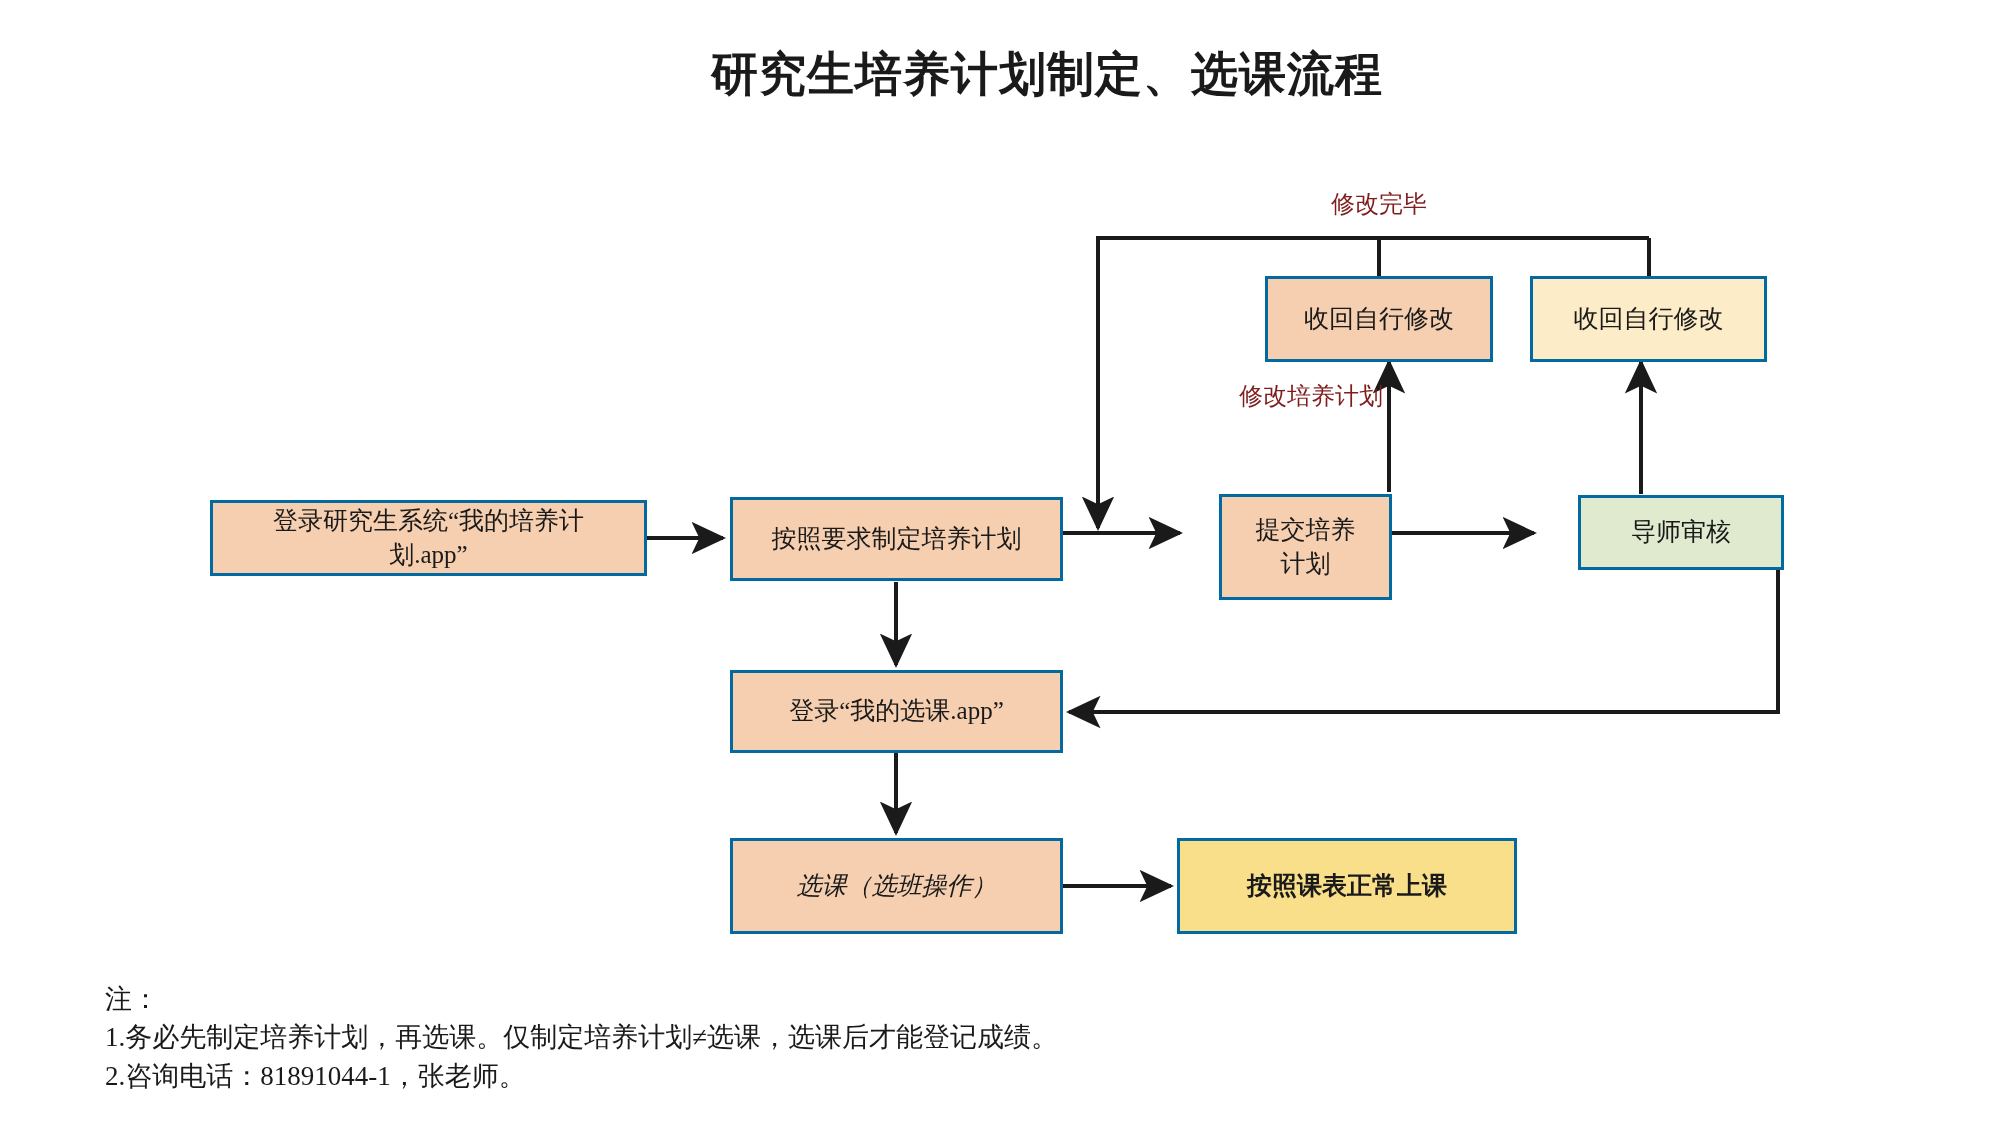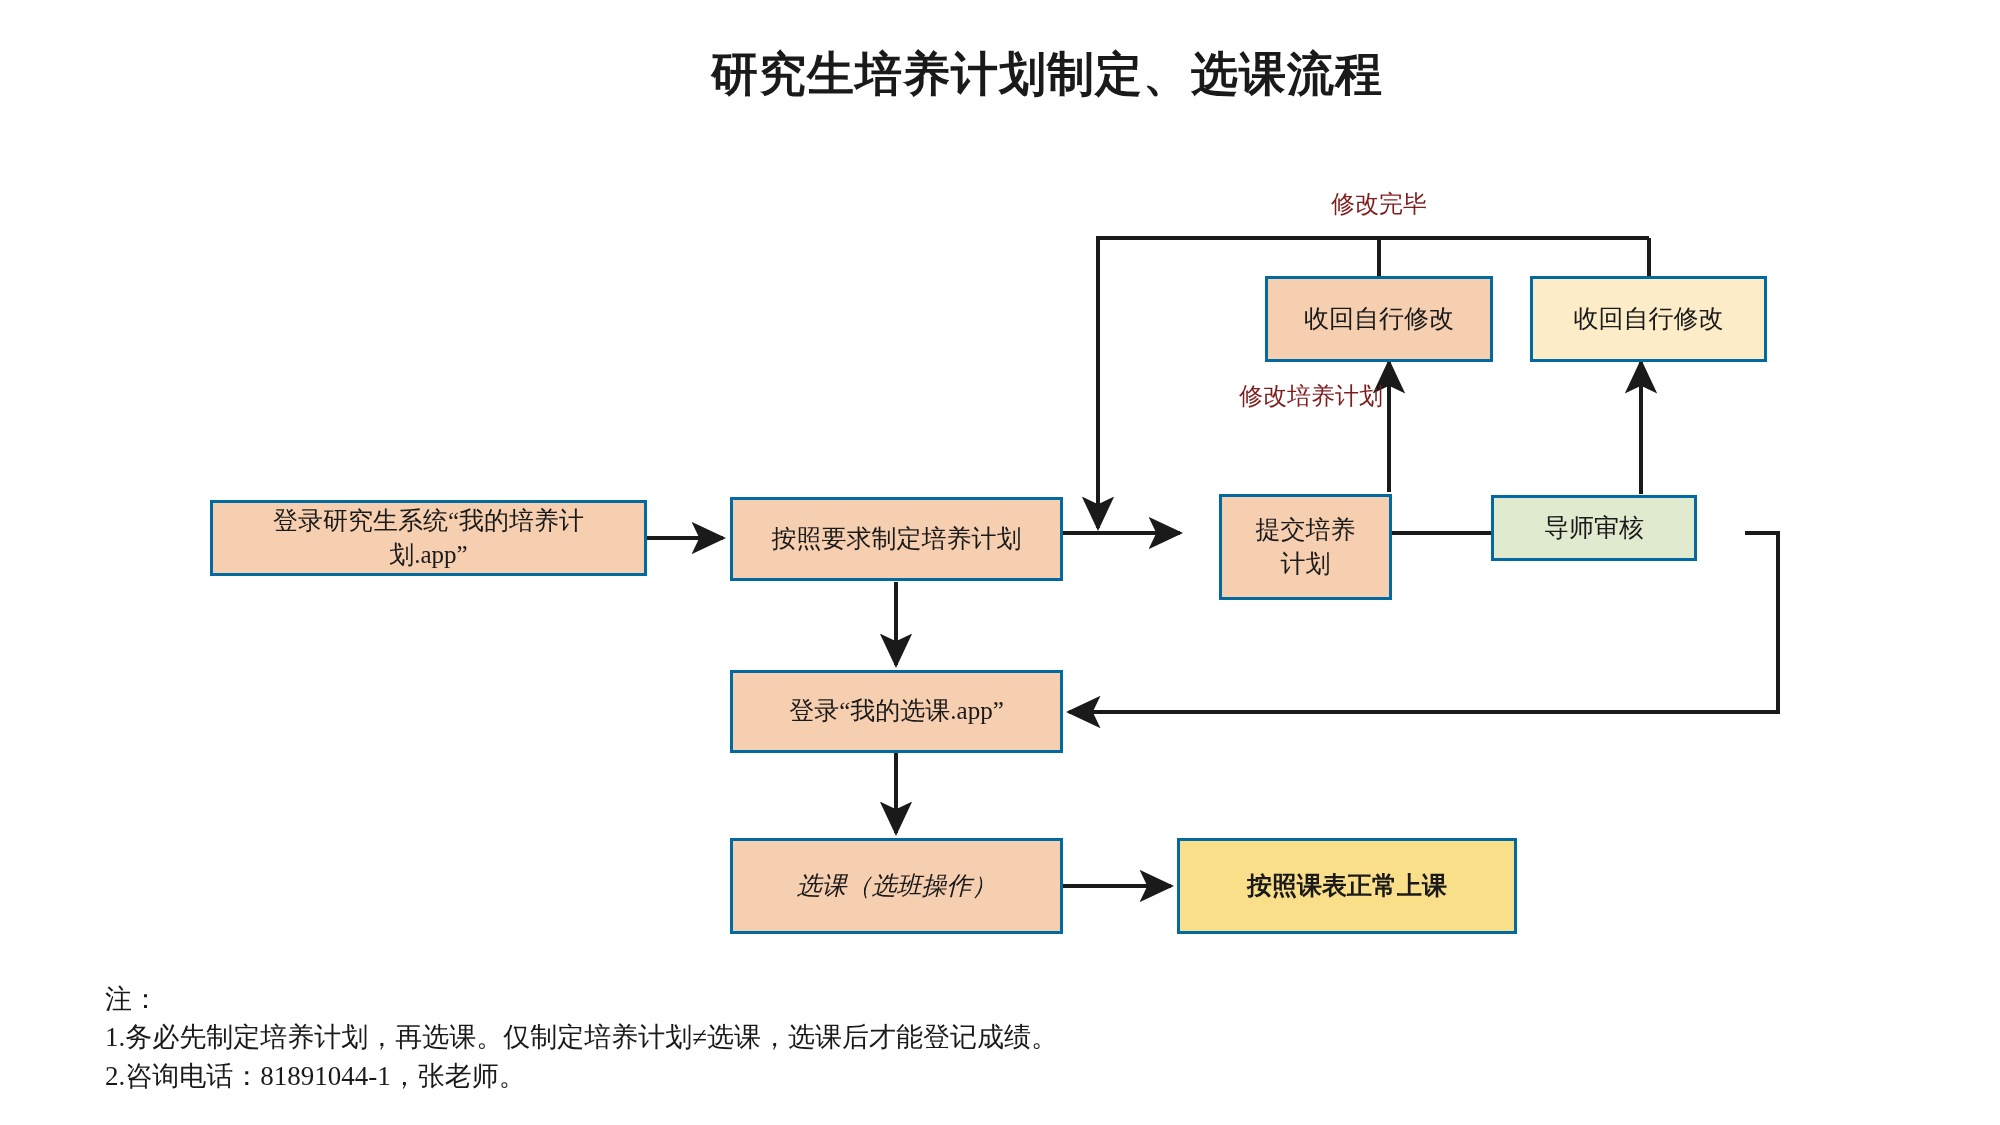--- a/index.html
+++ b/index.html
@@ -124,21 +124,21 @@
   <div class="edge-label" style="left:1192px; top:382px;">修改培养计划</div>
 
   <div class="node" style="left:163px; top:500px; width:437px; height:76px; background:#f6cfb0;">登录研究生系统“我的培养计
 划.app”</div>
 
   <div class="node" style="left:683px; top:497px; width:333px; height:84px; background:#f6cfb0;">按照要求制定培养计划</div>
 
   <div class="node" style="left:1172px; top:494px; width:173px; height:106px; background:#f6cfb0;">提交培养
 计划</div>
 
-  <div class="node" style="left:1444px; top:495px; width:206px; height:66px; background:#dfeacf;">导师审核</div>
+  <div class="node" style="left:1531px; top:495px; width:206px; height:75px; background:#dfeacf;">导师审核</div>
 
   <div class="node" style="left:1218px; top:276px; width:228px; height:86px; background:#f6cfb0;">收回自行修改</div>
 
   <div class="node" style="left:1483px; top:276px; width:237px; height:86px; background:#fcecc7;">收回自行修改</div>
 
   <div class="node" style="left:683px; top:670px; width:333px; height:83px; background:#f6cfb0;">登录“我的选课.app”</div>
 
   <div class="node" style="left:683px; top:838px; width:333px; height:96px; background:#f6cfb0;font-style:italic;">选课（选班操作）</div>
 
   <div class="node bold" style="left:1130px; top:838px; width:340px; height:96px; background:#fadf8a;">按照课表正常上课</div>

